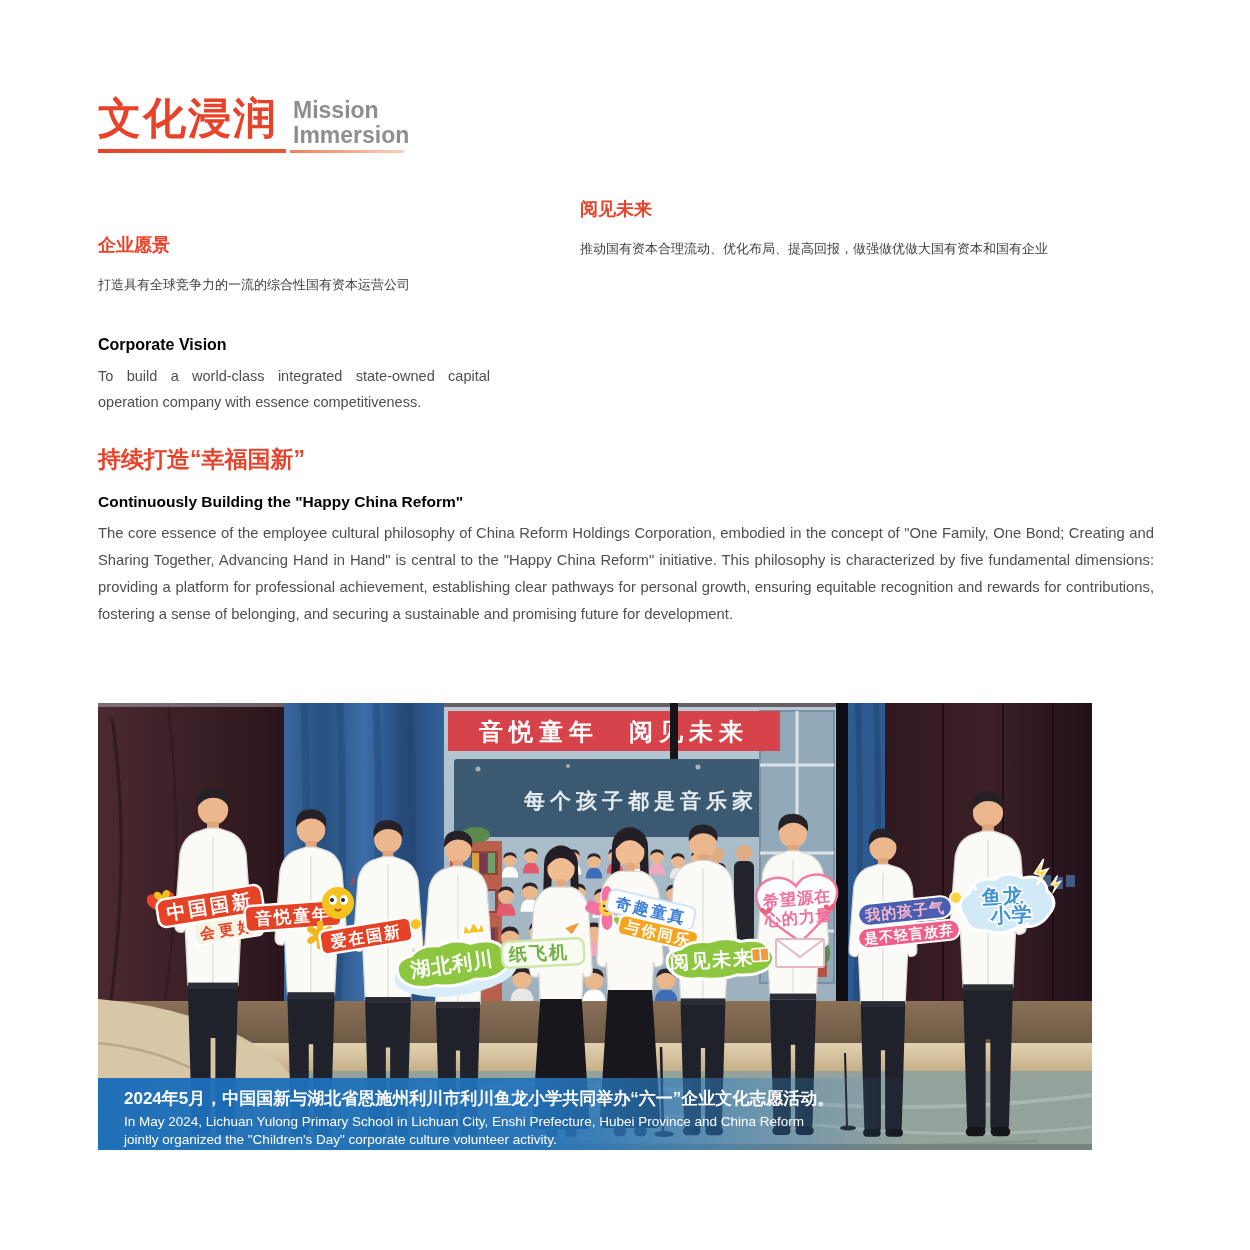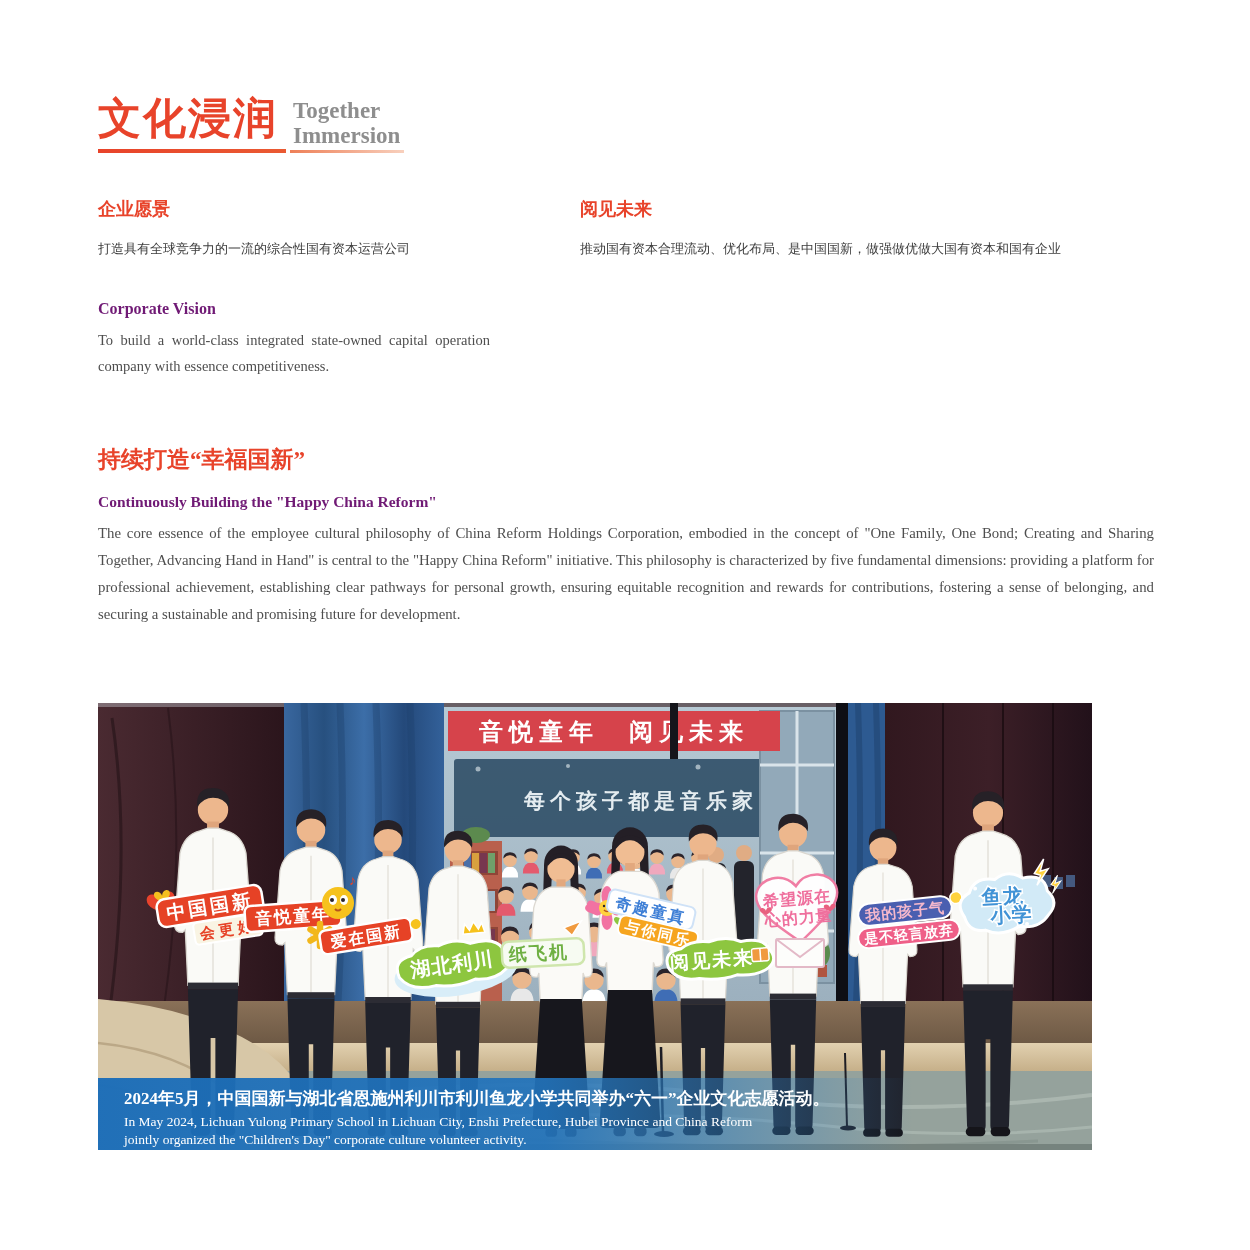--- a/index.html
+++ b/index.html
@@ -1,66 +1,66 @@
 <!DOCTYPE html>
 <html><head>
 <meta charset="utf-8">
 <style>
   html,body{margin:0;padding:0;background:#ffffff;}
   .page{position:relative;width:1250px;height:1250px;background:#fff;overflow:hidden;
-        font-family:Liberation Serif, serif;}
+        font-family:Liberation Sans, sans-serif;}
   .title-zh{position:absolute;left:98px;top:90px;font-size:43px;font-weight:700;
             color:#e8432a;letter-spacing:2px;}
   .title-en{position:absolute;left:293px;top:98px;font-size:23px;font-weight:700;
             color:#8e8e8e;line-height:25px;}
   .rule-l{position:absolute;left:98px;top:149px;width:188px;height:4px;
           background:linear-gradient(to right,#e8432a,#ea5a32);}
   .rule-r{position:absolute;left:290px;top:150px;width:114px;height:3px;
           background:linear-gradient(to right,#ee8058,#f8d0bd);}
   .col{position:absolute;top:197px;height:240px;}
-  .col-vision{left:98px;width:392px;}
+  .col-vision{left:98px;width:392px;margin-top:36px;}
   .col-mission{left:580px;width:552px;}
   .h-zh{font-size:18px;font-weight:700;color:#e8432a;margin:0;}
   .p-zh{font-size:13px;color:#3d3d3d;line-height:36px;margin:10px 0 0;}
   .en-block{position:absolute;top:103px;left:0;right:0;}
-  .h-en{font-size:16px;font-weight:700;color:#701a75;margin:0;}
+  .h-en{font-size:16px;font-weight:700;color:#000000;margin:0;}
   .p-en{font-size:14.5px;color:#4e4e4e;line-height:26px;margin:9px 0 0;text-align:justify;}
   .happy{position:absolute;left:98px;top:444px;width:1056px;}
   .happy .h-zh{font-size:23px;}
   .happy .p-zh{line-height:43px;margin-top:12px;text-align:justify;}
   .happy .h-en{font-size:15.5px;margin-top:18px;}
   .happy .p-en{font-size:14.8px;line-height:27px;margin-top:9px;}
   .photo{position:absolute;left:98px;top:703px;width:994px;height:447px;display:block;}
   .sign-txt{font-weight:700;}
 </style>
 </head>
 <body>
 
 <div class="page">
 
   <div class="title-zh">文化浸润</div>
   <div class="title-en">
-    <div>Together</div>
+    <div>Mission</div>
     <div>Immersion</div>
   </div>
   <div class="rule-l"></div>
   <div class="rule-r"></div>
 
   <div class="col col-vision">
     <h3 class="h-zh">企业愿景</h3>
     <p class="p-zh">打造具有全球竞争力的一流的综合性国有资本运营公司</p>
     <div class="en-block">
       <h4 class="h-en">Corporate Vision</h4>
       <p class="p-en">To build a world-class integrated state-owned capital operation company with essence competitiveness.</p>
     </div>
   </div>
 
   <div class="col col-mission">
     <h3 class="h-zh">阅见未来</h3>
-    <p class="p-zh">推动国有资本合理流动、优化布局、是中国国新，做强做优做大国有资本和国有企业</p>
+    <p class="p-zh">推动国有资本合理流动、优化布局、提高回报，做强做优做大国有资本和国有企业</p>
   </div>
 
   <div class="happy">
     <h3 class="h-zh">持续打造“幸福国新”</h3>
     <h4 class="h-en">Continuously Building the "Happy China Reform"</h4>
     <p class="p-en">The core essence of the employee cultural philosophy of China Reform Holdings Corporation, embodied in the concept of "One Family, One Bond; Creating and Sharing Together, Advancing Hand in Hand" is central to the "Happy China Reform" initiative. This philosophy is characterized by five fundamental dimensions: providing a platform for professional achievement, establishing clear pathways for personal growth, ensuring equitable recognition and rewards for contributions, fostering a sense of belonging, and securing a sustainable and promising future for development.</p>
   </div>
 
   <svg class="photo" viewBox="0 0 994 447" xmlns="http://www.w3.org/2000/svg">
     <defs>

